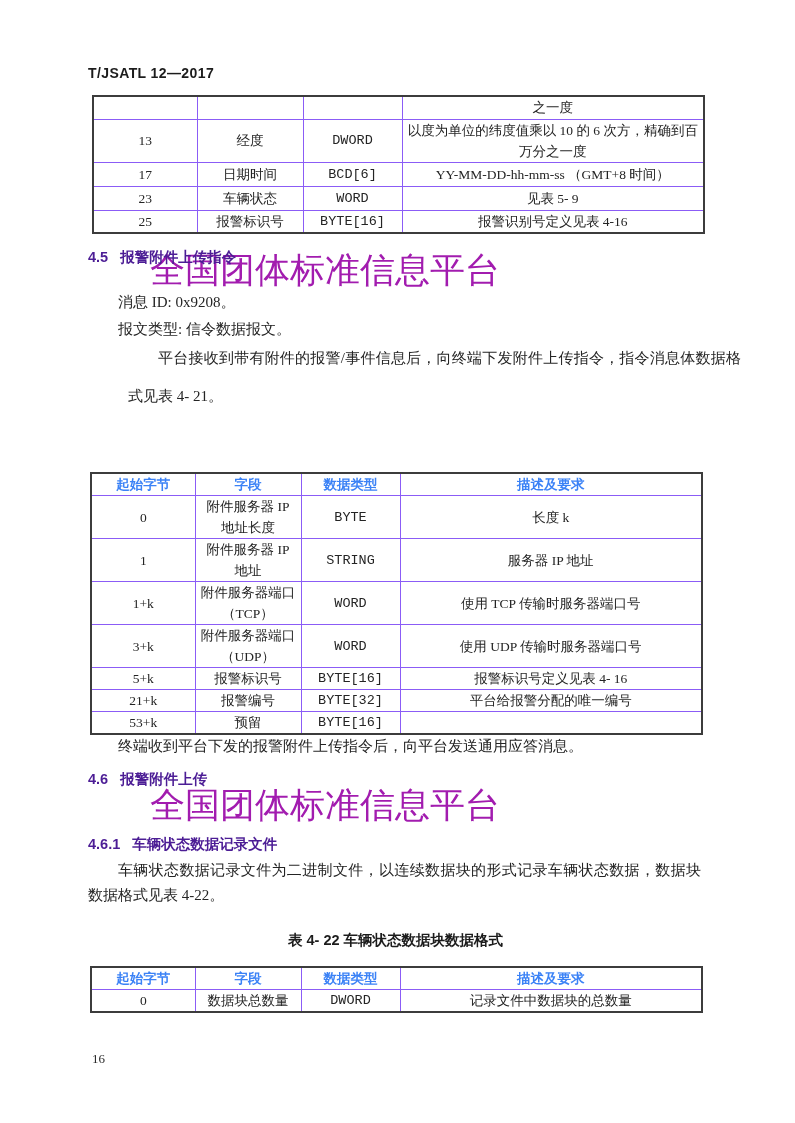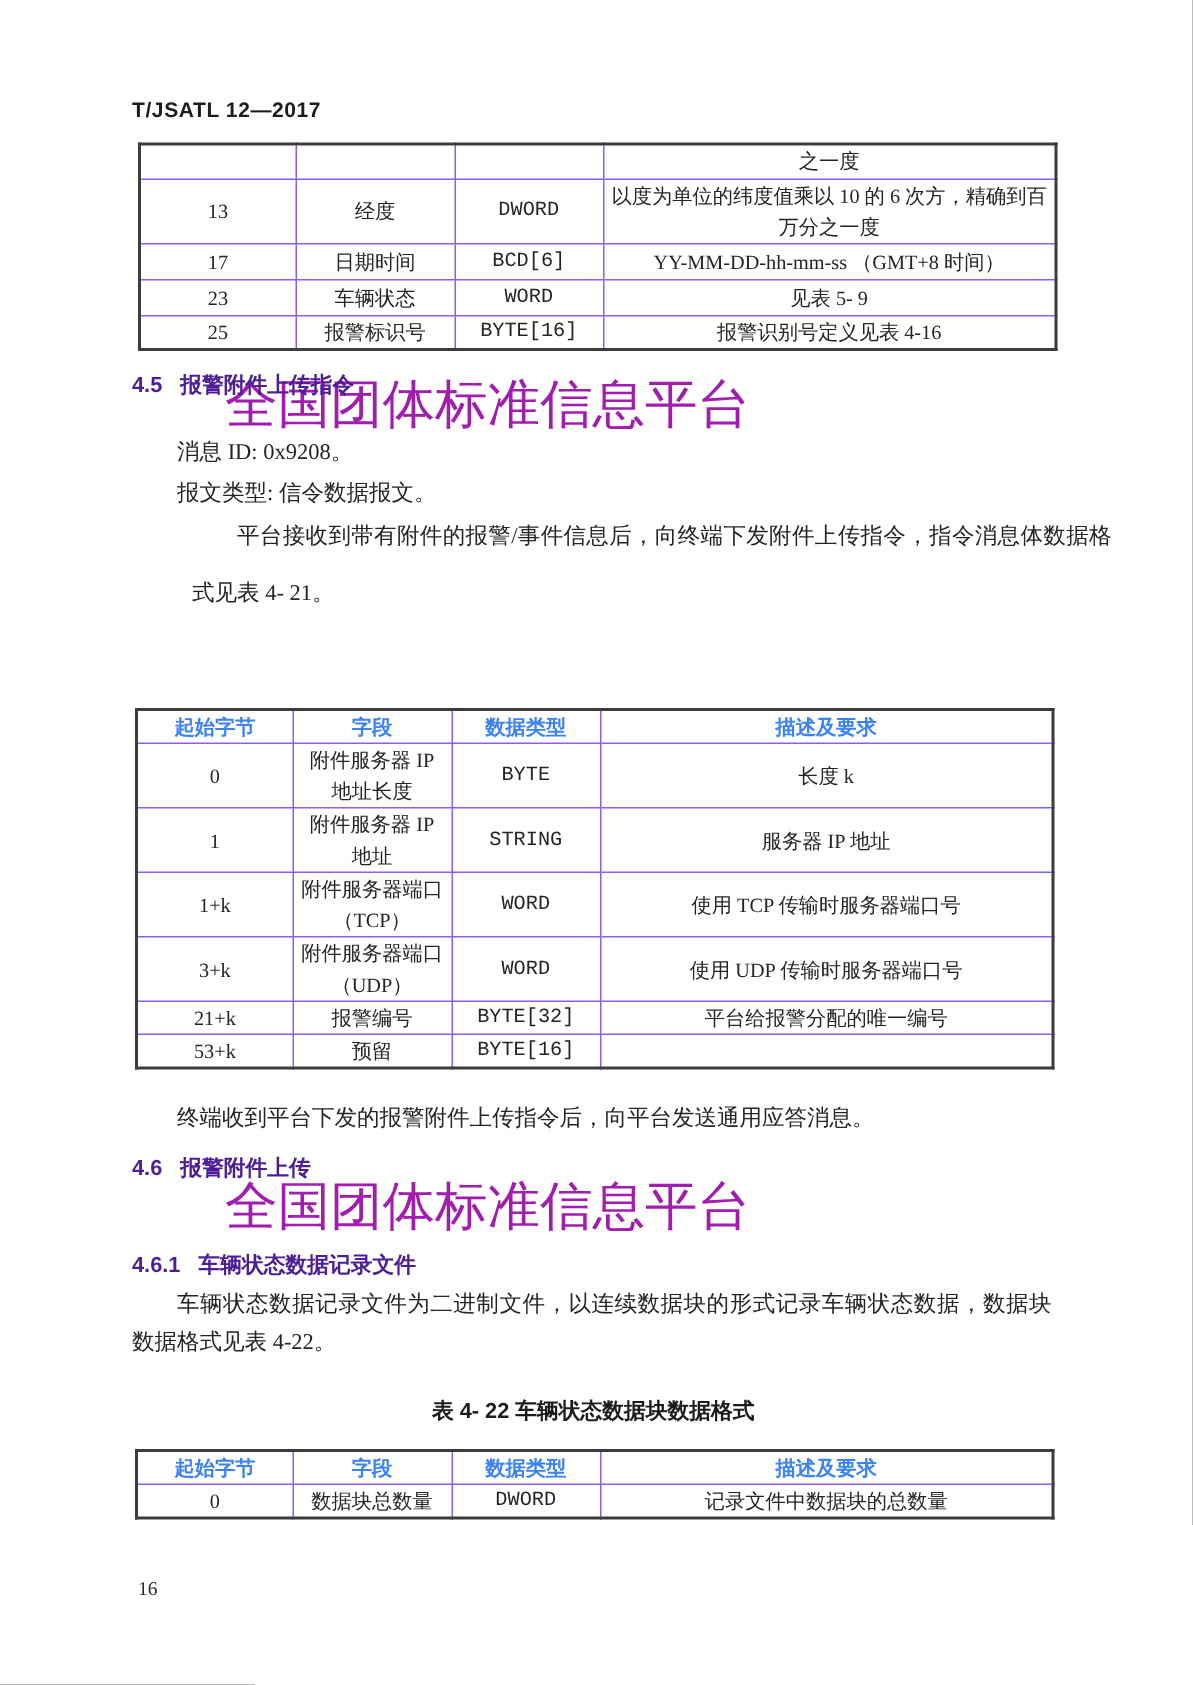--- a/index.html
+++ b/index.html
@@ -179,20 +179,26 @@
         <td>1+k</td>
         <td>附件服务器端口（TCP）</td>
         <td class="mono">WORD</td>
         <td class="desc">使用 TCP 传输时服务器端口号</td>
       </tr>
       <tr class="rh42">
         <td>3+k</td>
         <td>附件服务器端口（UDP）</td>
         <td class="mono">WORD</td>
         <td class="desc">使用 UDP 传输时服务器端口号</td>
+      </tr>
+      <tr class="rh20">
+        <td>5+k</td>
+        <td>报警标识号</td>
+        <td class="mono">BYTE[16]</td>
+        <td class="desc">报警标识号定义见表 4- 16</td>
       </tr>
       <tr class="rh20">
         <td>21+k</td>
         <td>报警编号</td>
         <td class="mono">BYTE[32]</td>
         <td class="desc">平台给报警分配的唯一编号</td>
       </tr>
       <tr class="rh20">
         <td>53+k</td>
         <td>预留</td>

